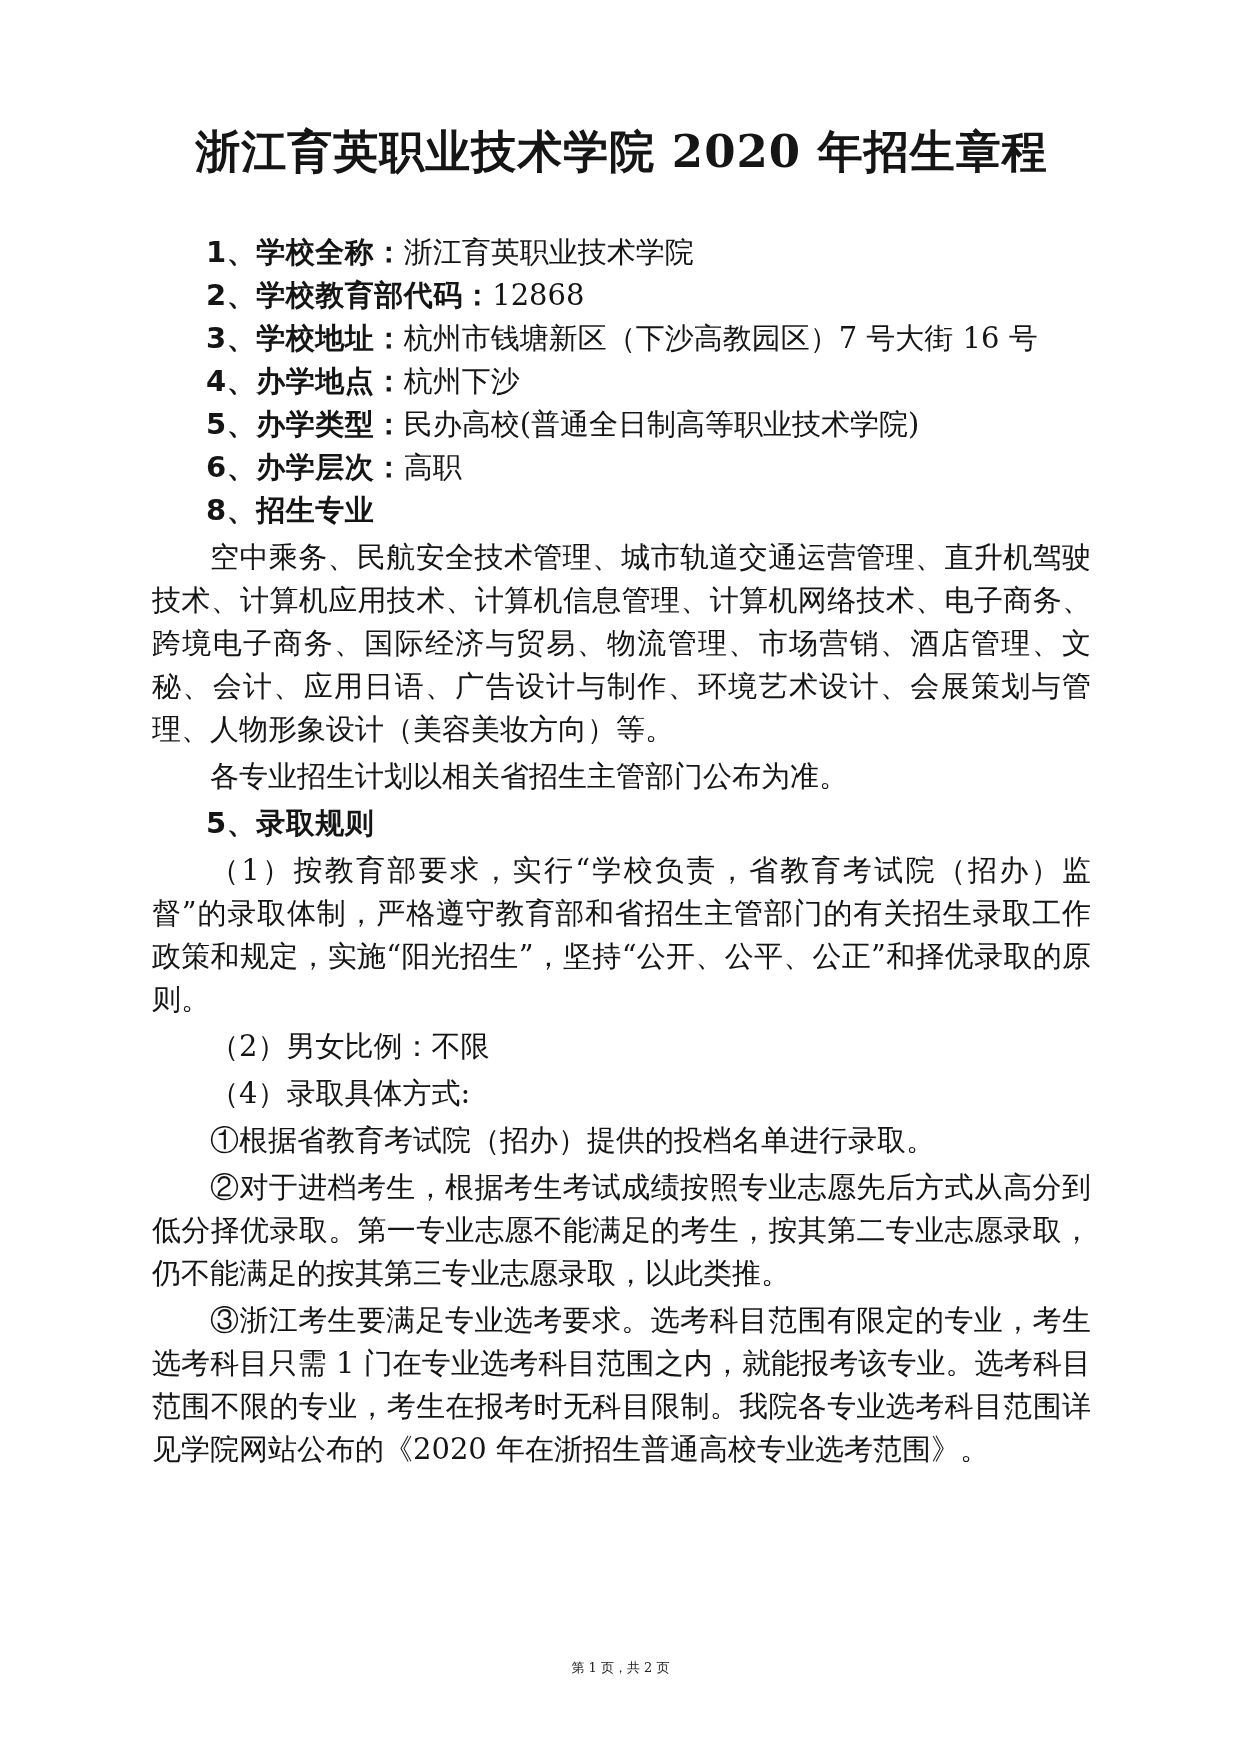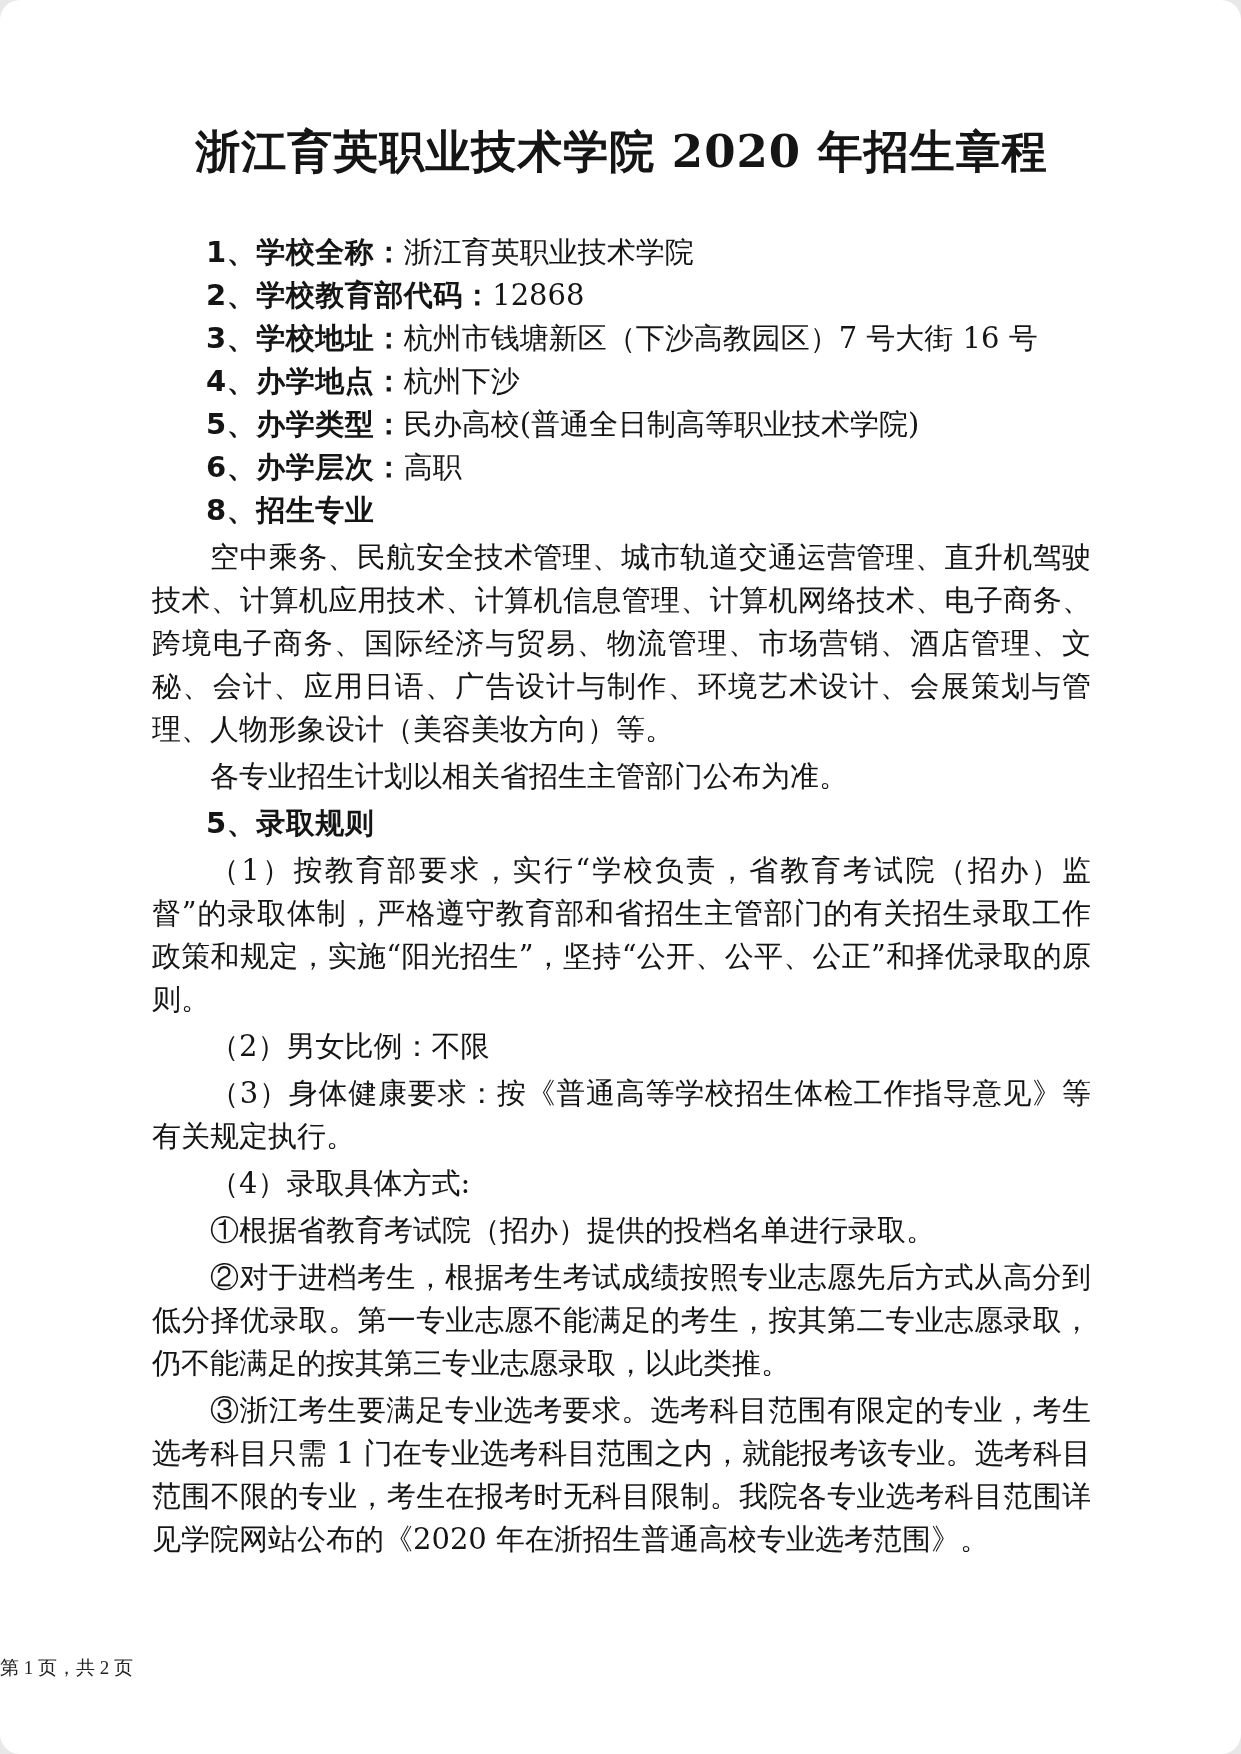--- a/index.html
+++ b/index.html
@@ -10,21 +10,20 @@
   .page {
     position: relative;
     width: 1241px;
     height: 1754px;
     margin: 0 auto;
     background: #ffffff;
     color: #151515;
     font-family: "DejaVu Serif", "Liberation Serif", serif;
     overflow: hidden;
     box-sizing: border-box;
-    border-radius: 20px;
   }
   .content {
     box-sizing: border-box;
     padding: 123px 146px 0 148px;
   }
   .doc-title {
     margin: 0 0 50px 0;
     font-size: 45px;
     line-height: 58px;
     font-weight: bold;
@@ -57,25 +56,24 @@
   .para {
     margin: 4px;
     text-indent: 58px;
     text-align: justify;
   }
   .page-footer {
     position: absolute;
     top: 1656px;
     left: 0;
     width: 100%;
-    text-align: left;
-    font-size: 19px;
+    text-align: center;
+    font-size: 13px;
     line-height: 24px;
     color: #222;
-    font-family: Liberation Serif, serif;
   }
 </style>
 </head>
 <body>
 
 <div class="page">
   <div class="content">
 
     <h1 class="doc-title">浙江育英职业技术学院 2020 年招生章程</h1>
 
@@ -107,21 +105,20 @@
     <div class="line section-heading">8、招生专业</div>
 
     <p class="line para">空中乘务、民航安全技术管理、城市轨道交通运营管理、直升机驾驶技术、计算机应用技术、计算机信息管理、计算机网络技术、电子商务、跨境电子商务、国际经济与贸易、物流管理、市场营销、酒店管理、文秘、会计、应用日语、广告设计与制作、环境艺术设计、会展策划与管理、人物形象设计（美容美妆方向）等。</p>
 
     <p class="line para">各专业招生计划以相关省招生主管部门公布为准。</p>
 
     <div class="line section-heading">5、录取规则</div>
 
     <p class="line para">（1）按教育部要求，实行“学校负责，省教育考试院（招办）监督”的录取体制，严格遵守教育部和省招生主管部门的有关招生录取工作政策和规定，实施“阳光招生”，坚持“公开、公平、公正”和择优录取的原则。</p>
     <p class="line para">（2）男女比例：不限</p>
-    <p class="line para">（3）身体健康要求：按《普通高等学校招生体检工作指导意见》等有关规定执行。</p>
     <p class="line para">（4）录取具体方式:</p>
     <p class="line para">①根据省教育考试院（招办）提供的投档名单进行录取。</p>
     <p class="line para">②对于进档考生，根据考生考试成绩按照专业志愿先后方式从高分到低分择优录取。第一专业志愿不能满足的考生，按其第二专业志愿录取，仍不能满足的按其第三专业志愿录取，以此类推。</p>
     <p class="line para">③浙江考生要满足专业选考要求。选考科目范围有限定的专业，考生选考科目只需 1 门在专业选考科目范围之内，就能报考该专业。选考科目范围不限的专业，考生在报考时无科目限制。我院各专业选考科目范围详见学院网站公布的《2020 年在浙招生普通高校专业选考范围》。</p>
 
   </div>
 
   <div class="page-footer">第 1 页，共 2 页</div>
 </div>
 

